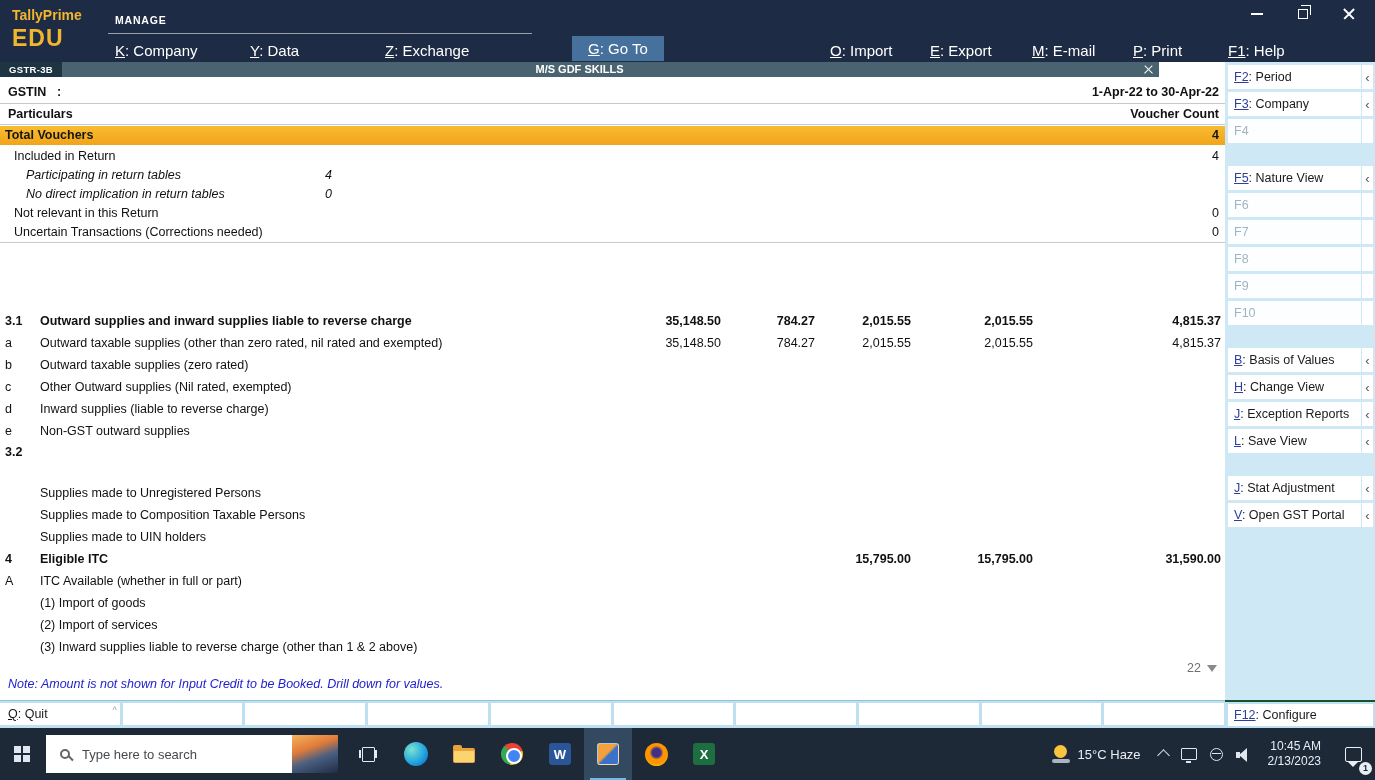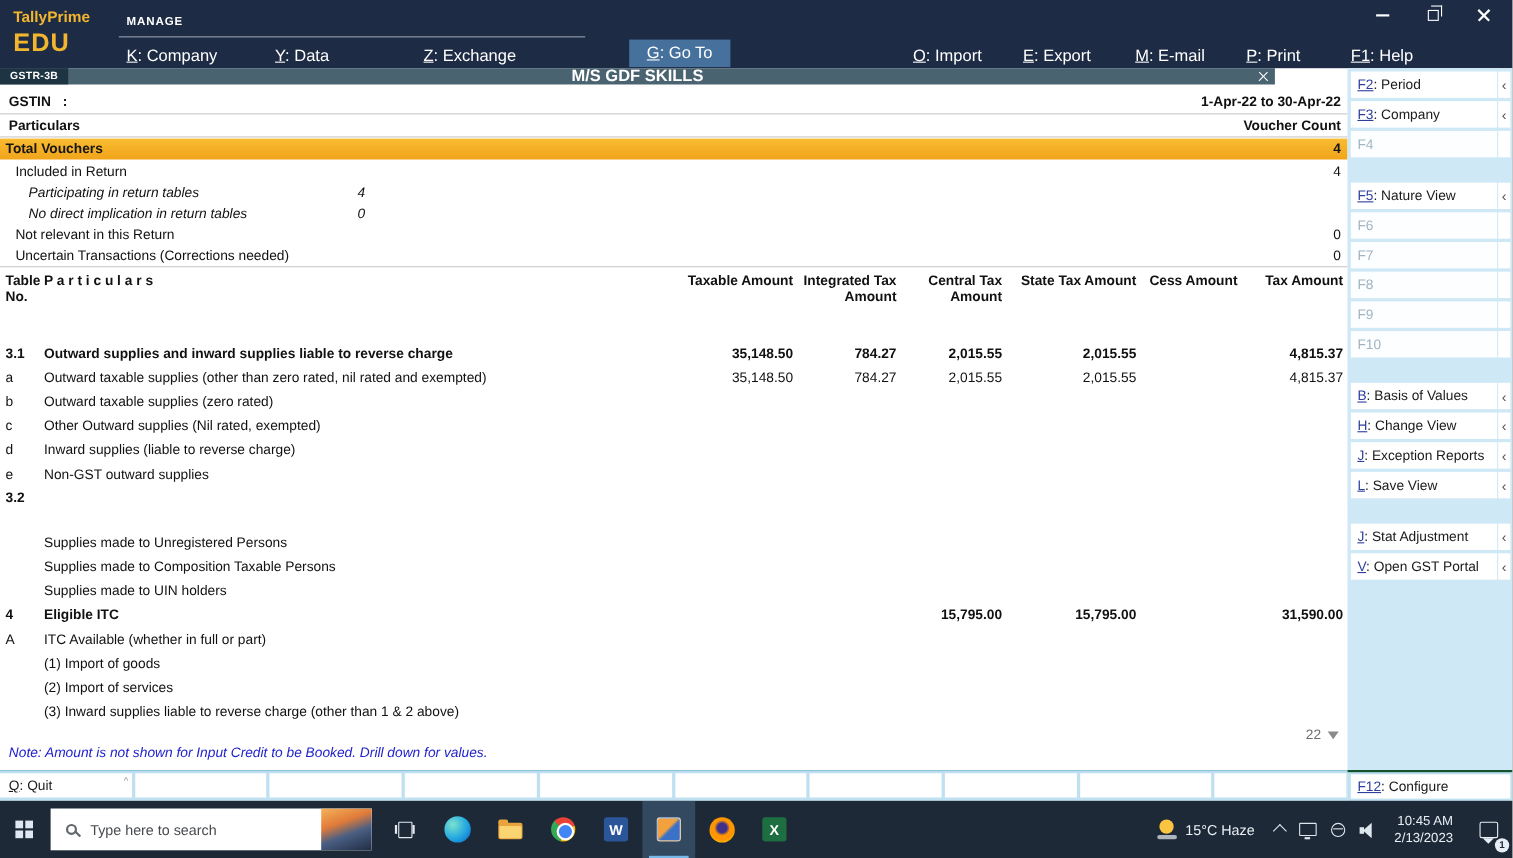--- a/index.html
+++ b/index.html
@@ -31,21 +31,21 @@
   .ctl-max{width:10px;height:10px;border:1.5px solid #fff;position:relative;}
   .ctl-max::before{content:"";position:absolute;left:2px;top:-5px;width:9px;height:9px;border-top:1.5px solid #fff;border-right:1.5px solid #fff;}
   .ctl-close{width:12px;height:12px;position:relative;}
   .ctl-close::before,.ctl-close::after{content:"";position:absolute;left:-1px;top:5px;width:14px;height:1.5px;background:#fff;}
   .ctl-close::before{transform:rotate(45deg);}
   .ctl-close::after{transform:rotate(-45deg);}
 
   
   .titlebar{position:absolute;left:0;top:62px;width:1159px;height:15px;background:#4a6370;}
   .report-tab{position:absolute;left:0;top:0;width:62px;height:15px;background:#1e3443;color:#fff;font-size:9.5px;font-weight:bold;text-align:center;line-height:15px;letter-spacing:.3px;}
-  .company-name{position:absolute;left:0;right:0;text-align:center;line-height:15px;font-size:15px;font-weight:bold;color:#fff;}
+  .company-name{position:absolute;left:0;right:0;text-align:center;line-height:15px;font-size:11px;font-weight:bold;color:#fff;}
   .tb-close{position:absolute;right:6px;top:3px;width:9px;height:9px;cursor:pointer;}
   .tb-close::before,.tb-close::after{content:"";position:absolute;left:-1px;top:4px;width:11px;height:1.3px;background:#fff;}
   .tb-close::before{transform:rotate(45deg);}
   .tb-close::after{transform:rotate(-45deg);}
 
   
   .main{position:absolute;left:0;top:77px;width:1225px;height:623px;background:#fff;color:#111;font-size:12.5px;}
   .hline{position:absolute;left:0;width:100%;height:1px;background:#c9c9c9;}
   .l1{top:26px}.l2{top:47px}.l3{top:165px}
   .gstin-row{position:absolute;top:5px;left:0;right:0;height:20px;line-height:20px;}
@@ -208,30 +208,20 @@
     <div class="hline l2"></div>
     <div class="summary-rows">
         <div class="sum-row s-total" style="top: 49px;"><span class="lab">Total Vouchers</span><span class="val-right">4</span></div>
         <div class="sum-row s-level1" style="top: 70px;"><span class="lab">Included in Return</span><span class="val-right">4</span></div>
         <div class="sum-row s-level2" style="top: 89px;"><span class="lab">Participating in return tables</span><span class="val-mid">4</span></div>
         <div class="sum-row s-level2" style="top: 108px;"><span class="lab">No direct implication in return tables</span><span class="val-mid">0</span></div>
         <div class="sum-row s-level1" style="top: 127px;"><span class="lab">Not relevant in this Return</span><span class="val-right">0</span></div>
         <div class="sum-row s-level1" style="top: 146px;"><span class="lab">Uncertain Transactions (Corrections needed)</span><span class="val-right">0</span></div>
       </div>
     <div class="hline l3"></div>
-    <div class="thead">
-      <div class="c-no">Table No.</div>
-      <div class="c-part">P a r t i c u l a r s</div>
-      <div class="c-taxable">Taxable Amount</div>
-      <div class="c-integrated">Integrated Tax Amount</div>
-      <div class="c-central">Central Tax Amount</div>
-      <div class="c-state">State Tax Amount</div>
-      <div class="c-cess">Cess Amount</div>
-      <div class="c-tax">Tax Amount</div>
-    </div>
     <div class="tbody">
         <div class="trow bold">
           <div class="c-no">3.1</div>
           <div class="c-part">Outward supplies and inward supplies liable to reverse charge</div>
           <div class="c-taxable">35,148.50</div>
           <div class="c-integrated">784.27</div>
           <div class="c-central">2,015.55</div>
           <div class="c-state">2,015.55</div>
           <div class="c-cess"></div>
           <div class="c-tax">4,815.37</div>

